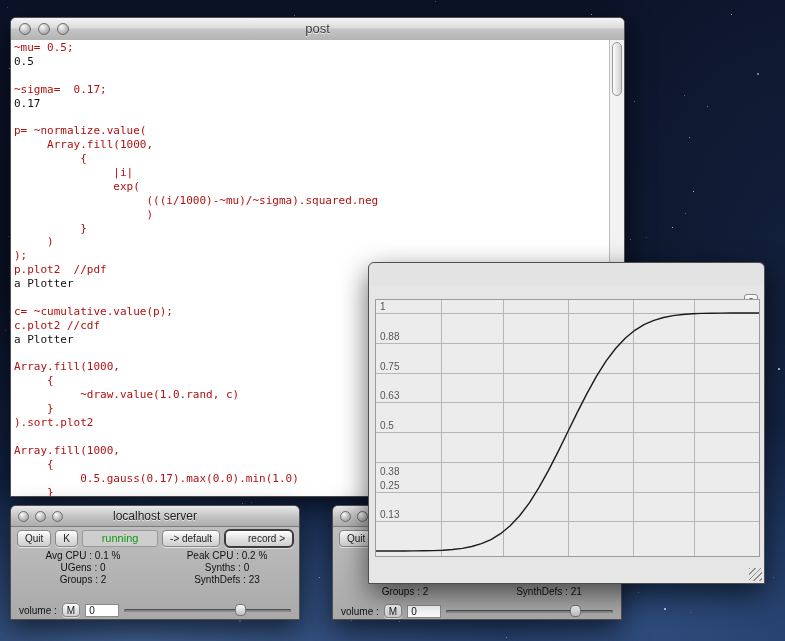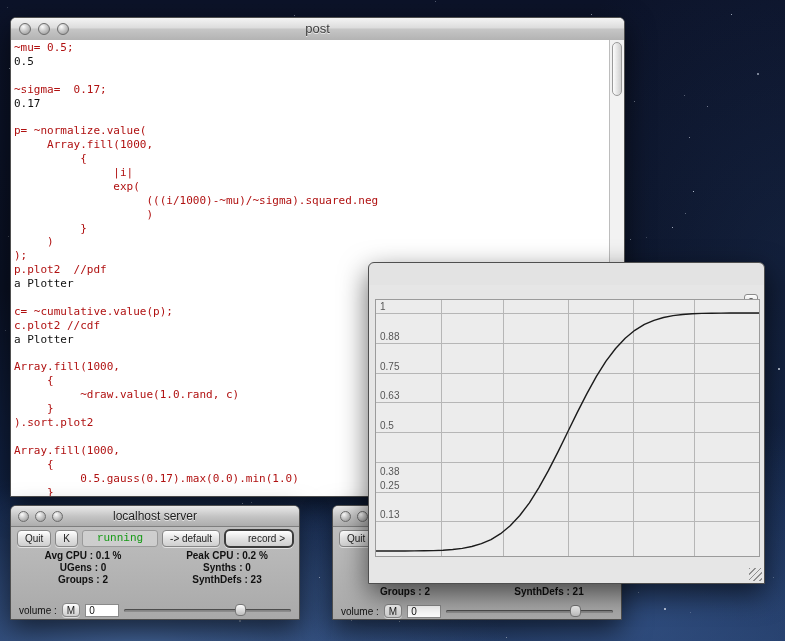--- a/index.html
+++ b/index.html
@@ -70,21 +70,21 @@
   .srv-body{position:absolute;top:20px;left:0;right:0;bottom:0;font-size:10px;color:#111;}
   .btn-row{display:flex;align-items:center;gap:4px;margin:4px 5px 0 6px;height:17px;}
   .aqua-btn{height:17px;padding:0 7px;font-size:10px;color:#222;border:1px solid #878787;
     border-radius:4px;background:linear-gradient(180deg,#fff,#e3e3e3 50%,#cfcfcf);
     box-shadow:0 1px 0 rgba(255,255,255,.6);cursor:default;font-family:"Liberation Sans",sans-serif;}
   .status-box{flex:1;text-align:center;height:15px;line-height:15px;border:1px solid #9a9a9a;
     border-radius:3px;background:rgba(255,255,255,.28);font-size:11px;}
   .rec{border:2px solid #3c3c3c;border-radius:6px;height:19px;padding-left:22px;}
   .stats{margin-top:3px;}
   .srv2 .stats{margin-top:39px;}
-  .srow{display:flex;height:12px;line-height:12px;font-weight:bold;}
+  .srow{display:flex;height:12px;line-height:12px;}
   .srow span{width:50%;text-align:center;}
   .vol-row{display:flex;align-items:center;gap:5px;margin:16px 8px 0 8px;height:16px;}
   .srv2 .vol-row{margin-top:5px;}
   .vlabel{font-size:10px;}
   .m-btn{height:14px;padding:0 4px;line-height:11px;}
   .vval{width:34px;height:13px;background:#fff;border:1px solid #8a8a8a;box-sizing:border-box;
     font-size:10px;line-height:12px;padding-left:3px;}
   .slider{flex:1;position:relative;height:14px;}
   .slider:before{content:"";position:absolute;left:0;right:0;top:6px;height:3px;border-radius:2px;
     background:#8c8c8c;box-shadow:inset 0 1px 1px rgba(0,0,0,.5);}
@@ -338,21 +338,21 @@
         <span class="light"></span>
         <span class="light"></span>
         <span class="light"></span>
       </span>
       <span class="title">localhost server</span>
     </header>
     <div class="srv-body">
       <div class="btn-row">
         <button class="aqua-btn">Quit</button>
         <button class="aqua-btn">K</button>
-        <div class="status-box" id="status1" style="color: rgb(20, 154, 20); font-family: Liberation Mono, monospace;">running</div>
+        <div class="status-box" id="status1" style="color: rgb(20, 154, 20);">running</div>
         <button class="aqua-btn">-&gt; default</button>
         <button class="aqua-btn rec">record &gt;</button>
       </div>
       <div class="stats">
         <div class="srow">
           <span>Avg CPU : 0.1  %</span>
           <span>Peak CPU : 0.2  %</span>
         </div>
         <div class="srow">
           <span>UGens : 0</span>

